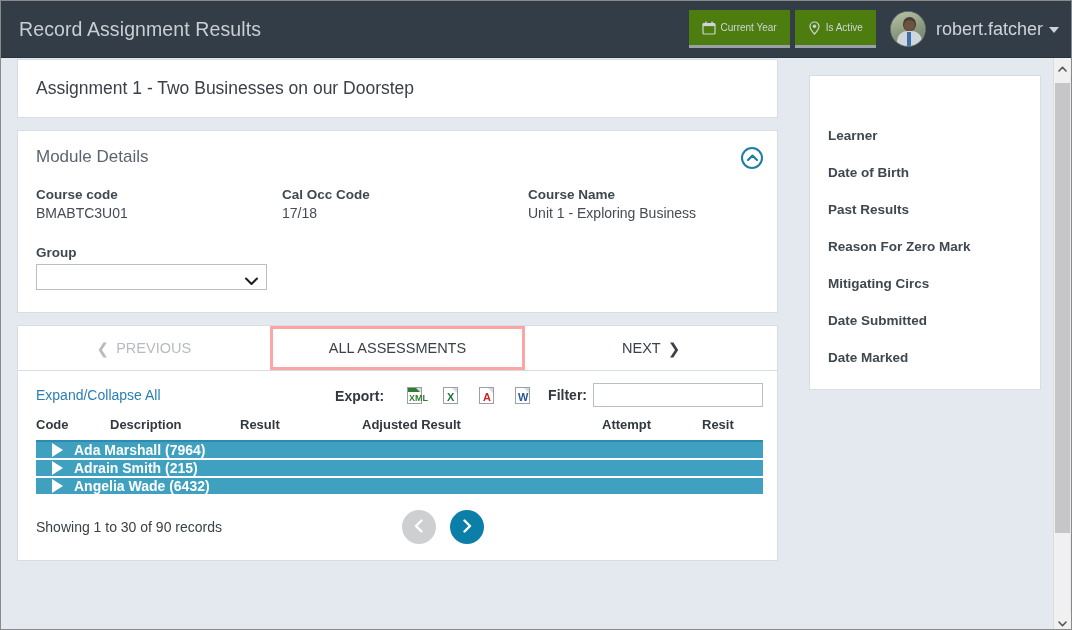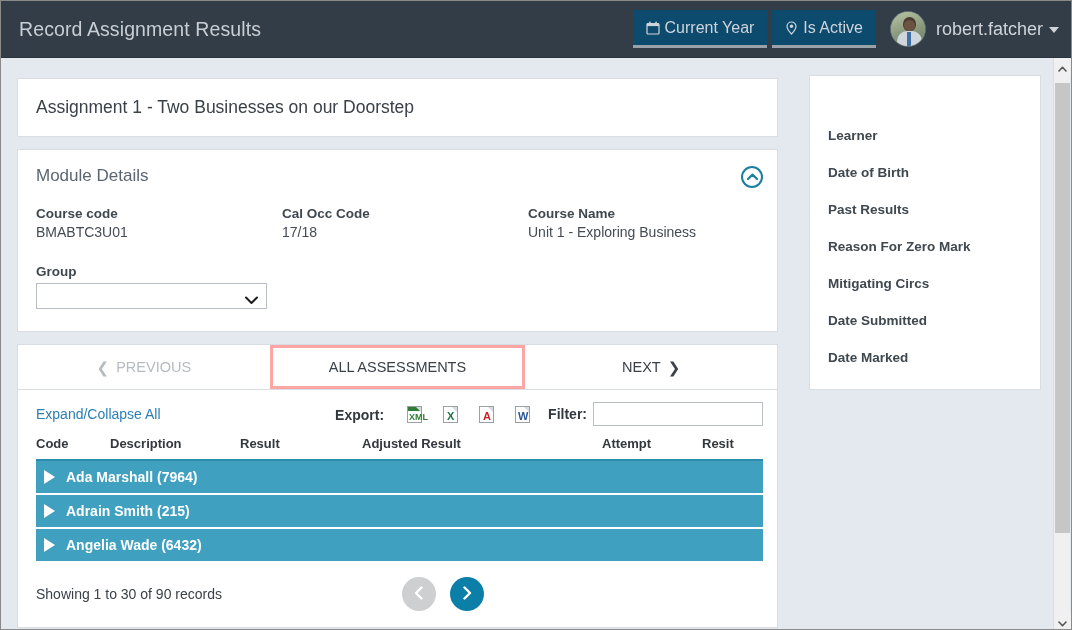--- a/index.html
+++ b/index.html
@@ -38,23 +38,23 @@
     margin-left: auto;
     display: flex; align-items: center;
     height: 100%;
   }
   .ctx-group {
     display: flex; align-items: stretch;
     height: 38px;
     margin-right: 14px;
   }
   .ctx-btn {
-    background: #0c4a6e;
+    background: #4d7c0f;
     color: #cfd4da;
-    font-size: 16px;
+    font-size: 10px;
     display: flex; align-items: center; gap: 5px;
     padding: 0 13px;
     border: 0;
     border-bottom: 3px solid #9aa1a8;
     cursor: pointer;
     white-space: nowrap;
   }
   .ctx-btn + .ctx-btn { margin-left: 5px; }
   .ctx-btn svg { display: block; }
   .avatar {
@@ -83,21 +83,21 @@
     cursor: pointer;
   }
 
   
   .page {
     position: absolute; left: 0; top: 57px;
     width: 1072px; height: 573px;
     background: #e4e9ef;
     overflow: hidden;
   }
-  .col-left  { position: absolute; left: 16px;  top: 20px; width: 761px; }
+  .col-left  { position: absolute; left: 16px;  top: 1px; width: 761px; }
   .col-right { position: absolute; left: 808px; top: 17px; width: 232px; }
 
   .card {
     background: #ffffff;
     border: 1px solid #d8dde3;
   }
 
   
   .assignment-card { padding: 18px 18px 18px 18px; }
   .assignment-title { font-size: 17.5px; color: #3a4148; }
@@ -220,23 +220,23 @@
   .th-desc { width: 130px; }
   .th-res  { width: 122px; }
   .th-adj  { width: 240px; }
   .th-att  { width: 100px; }
   .th-resit{ width: 60px; }
 
   .group-row {
     background: #3fa0c0;
     color: #ffffff;
     font-size: 14px; font-weight: bold;
-    height: 34px;
+    height: 18px;
     display: flex; align-items: center;
-    padding-left: 8px;
+    padding-left: 16px;
     border-bottom: 2px solid #ffffff;
     cursor: pointer;
   }
   .group-row .tri {
     width: 0; height: 0;
     border-top: 7px solid transparent;
     border-bottom: 7px solid transparent;
     border-left: 11px solid #ffffff;
     margin-right: 11px;
   }

